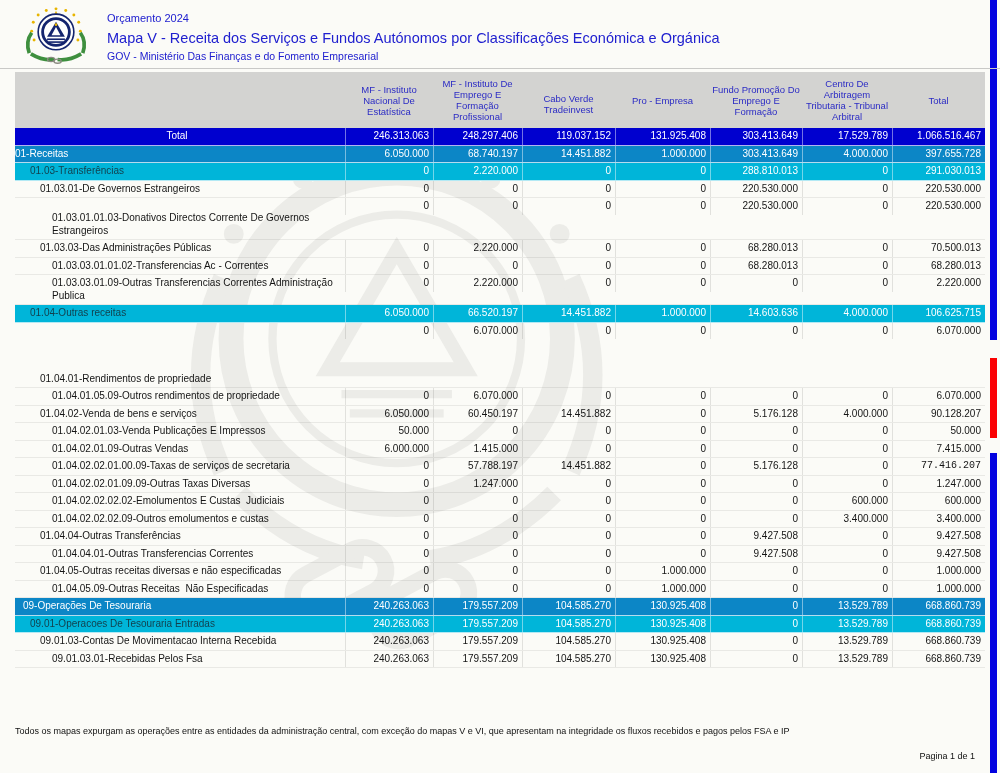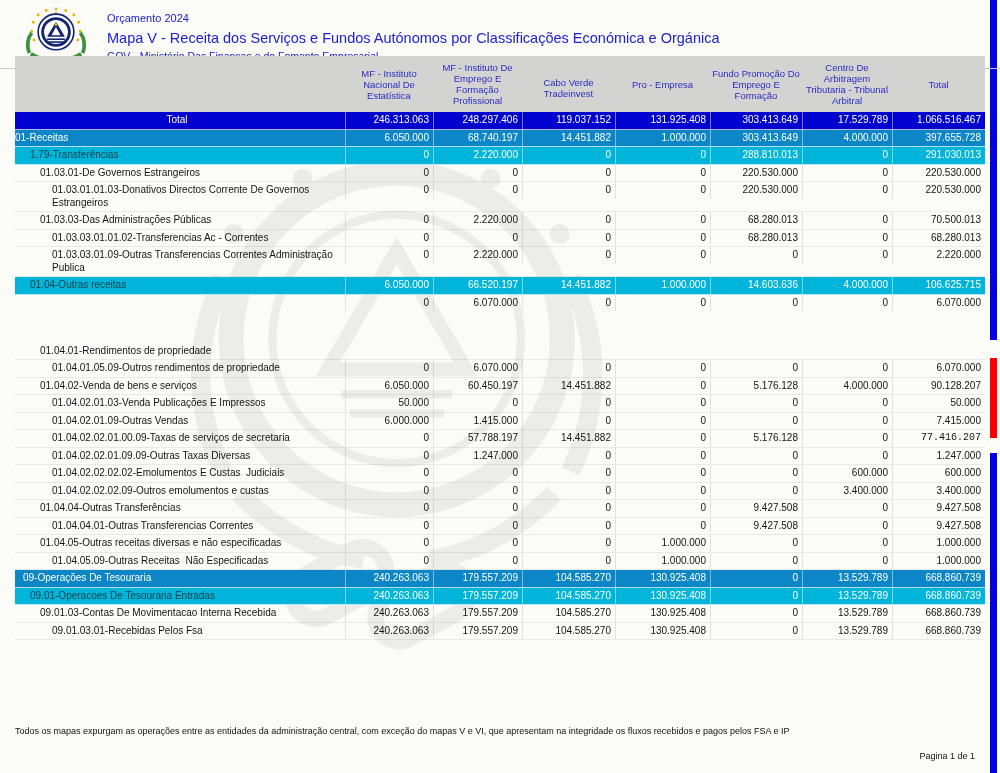--- a/index.html
+++ b/index.html
@@ -24,21 +24,21 @@
   
   .hdr{position:absolute;left:15px;top:6px;display:flex;}
   .logo{width:82px;height:60px;margin-right:10px;}
   .titles{padding-top:6px;}
   .t1{font-size:11px;color:var(--title_blue);margin-bottom:6px;}
   .t2{font-size:14.5px;color:var(--title_blue);margin-bottom:4px;}
   .t3{font-size:10.5px;color:var(--title_blue);}
   .header-rule{position:absolute;left:0;top:68px;width:1000px;height:1px;background:#C9C9C7;}
 
   
-  .table{position:absolute;left:15px;top:56px;width:970px;font-size:10px;color:#141414;}
+  .table{position:absolute;left:15px;top:72px;width:970px;font-size:10px;color:#141414;}
   .thead{display:flex;background:var(--header_bg);align-items:stretch;}
   .hcell{
     color:var(--header_text);font-size:9.5px;line-height:11px;text-align:center;
     display:flex;align-items:center;justify-content:center;
     padding:3px 2px;box-sizing:border-box;min-height:48px;
   }
   .row{display:flex;align-items:flex-start;box-sizing:border-box;}
   .cell{box-sizing:border-box;padding:2px 4px 2px 0;line-height:12.5px;min-height:16px;}
   .lab{text-align:left;white-space:pre-wrap;padding-right:6px;}
   .num{text-align:right;}
@@ -157,41 +157,41 @@
           <div class="cell lab" style="width: 330px; padding-left: 0;">01-Receitas</div>
           <div class="cell num" style="width: 88px;">6.050.000</div>
           <div class="cell num" style="width: 89px;">68.740.197</div>
           <div class="cell num" style="width: 93px;">14.451.882</div>
           <div class="cell num" style="width: 95px;">1.000.000</div>
           <div class="cell num" style="width: 92px;">303.413.649</div>
           <div class="cell num" style="width: 90px;">4.000.000</div>
           <div class="cell num" style="width: 93px;">397.655.728</div>
         </div>
         <div class="row row-cyan">
-          <div class="cell lab" style="width: 330px; padding-left: 15px;">1.79-Transferências</div>
+          <div class="cell lab" style="width: 330px; padding-left: 15px;">01.03-Transferências</div>
           <div class="cell num" style="width: 88px;">0</div>
           <div class="cell num" style="width: 89px;">2.220.000</div>
           <div class="cell num" style="width: 93px;">0</div>
           <div class="cell num" style="width: 95px;">0</div>
           <div class="cell num" style="width: 92px;">288.810.013</div>
           <div class="cell num" style="width: 90px;">0</div>
           <div class="cell num" style="width: 93px;">291.030.013</div>
         </div>
         <div class="row row-plain">
           <div class="cell lab" style="width: 330px; padding-left: 25px;">01.03.01-De Governos Estrangeiros</div>
           <div class="cell num" style="width: 88px;">0</div>
           <div class="cell num" style="width: 89px;">0</div>
           <div class="cell num" style="width: 93px;">0</div>
           <div class="cell num" style="width: 95px;">0</div>
           <div class="cell num" style="width: 92px;">220.530.000</div>
           <div class="cell num" style="width: 90px;">0</div>
           <div class="cell num" style="width: 93px;">220.530.000</div>
         </div>
         <div class="row row-plain">
-          <div class="cell lab" style="width: 330px; padding-left: 37px;">01.03.01.01.03-Donativos Directos Corrente De Governos Estrangeiros</div>
+          <div class="cell lab" style="width: 330px; padding-left: 37px; margin-top: 12px;">01.03.01.01.03-Donativos Directos Corrente De Governos Estrangeiros</div>
           <div class="cell num" style="width: 88px;">0</div>
           <div class="cell num" style="width: 89px;">0</div>
           <div class="cell num" style="width: 93px;">0</div>
           <div class="cell num" style="width: 95px;">0</div>
           <div class="cell num" style="width: 92px;">220.530.000</div>
           <div class="cell num" style="width: 90px;">0</div>
           <div class="cell num" style="width: 93px;">220.530.000</div>
         </div>
         <div class="row row-plain">
           <div class="cell lab" style="width: 330px; padding-left: 25px;">01.03.03-Das Administrações Públicas</div>

